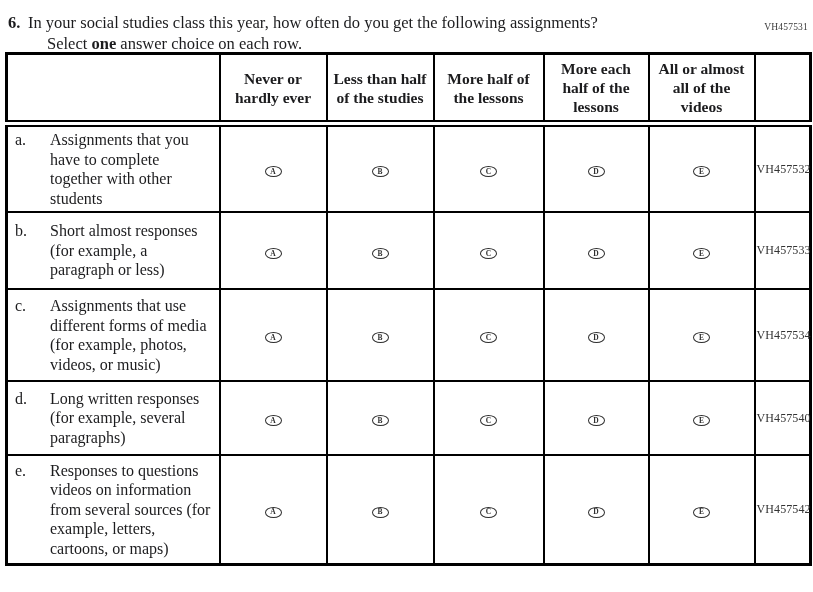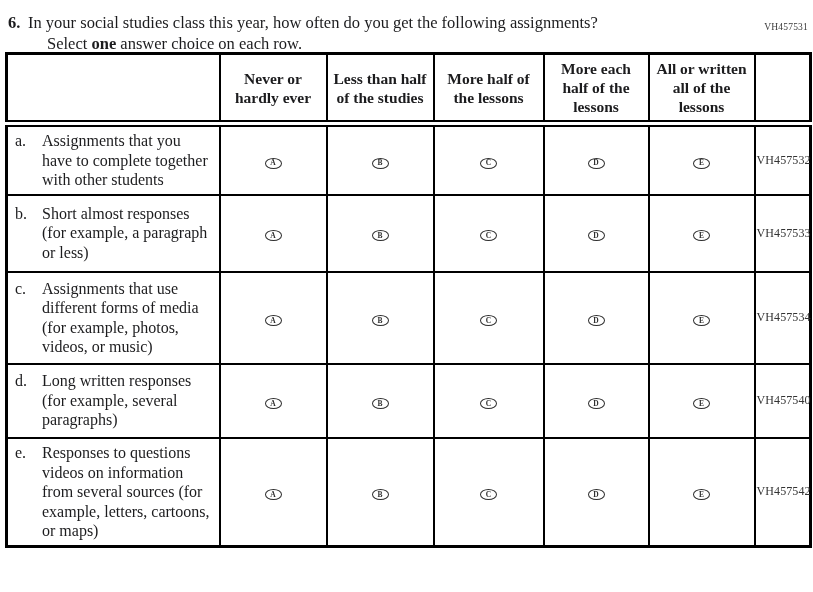--- a/index.html
+++ b/index.html
@@ -51,21 +51,21 @@
     font-weight: bold; text-align: center;
     height: 58px; padding: 4px 2px;
   }
   td.stem-cell {
     vertical-align: top;
     padding: 3px 4px 3px 7px;
     font-size: 16px; line-height: 19.5px;
   }
   .stem-wrap { display: flex; }
   .stem-letter { width: 27px; flex: none; }
-  .stem-text { flex: 1; }
+  .stem-text { flex: 1; margin-left: 8px; }
 
   td.bubble-cell { text-align: center; }
   .bubble {
     display: inline-flex;
     align-items: center; justify-content: center;
     width: 17px; height: 11px;
     border: 1.4px solid #2e2e2e;
     border-radius: 50%;
     font-size: 7.5px; font-weight: bold;
     color: #2e2e2e;
@@ -104,21 +104,21 @@
       <col style="width:56px">
     </colgroup>
 
     <tbody>
         <tr class="header-row">
       <th></th>
       <th>Never or hardly ever</th>
       <th>Less than half of the studies</th>
       <th>More half of the lessons</th>
       <th>More each half of the lessons</th>
-      <th>All or written all of the lessons</th>
+      <th>All or almost all of the videos</th>
       <th></th>
     </tr>
 
     <tr class="row-a">
       <td class="stem-cell">
         <div class="stem-wrap">
           <span class="stem-letter">a.</span>
           <span class="stem-text">Assignments that you have to complete together with other students</span>
         </div>
       </td>

